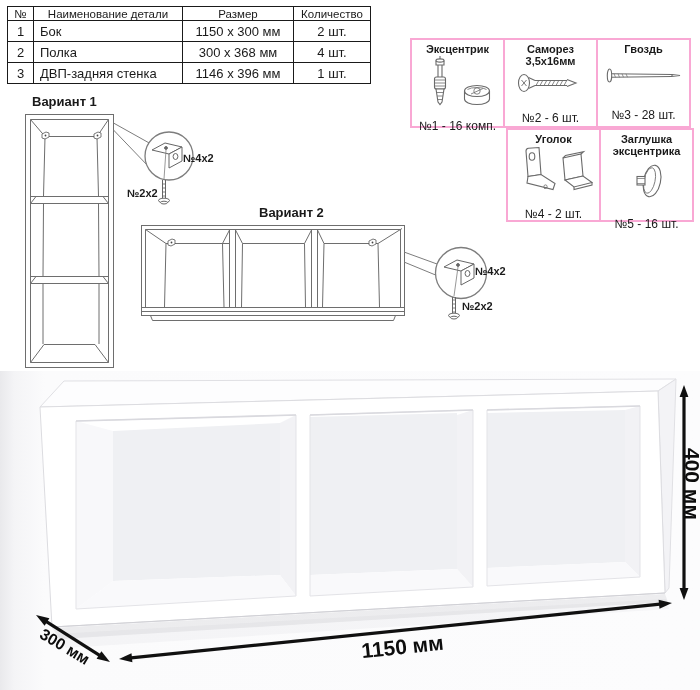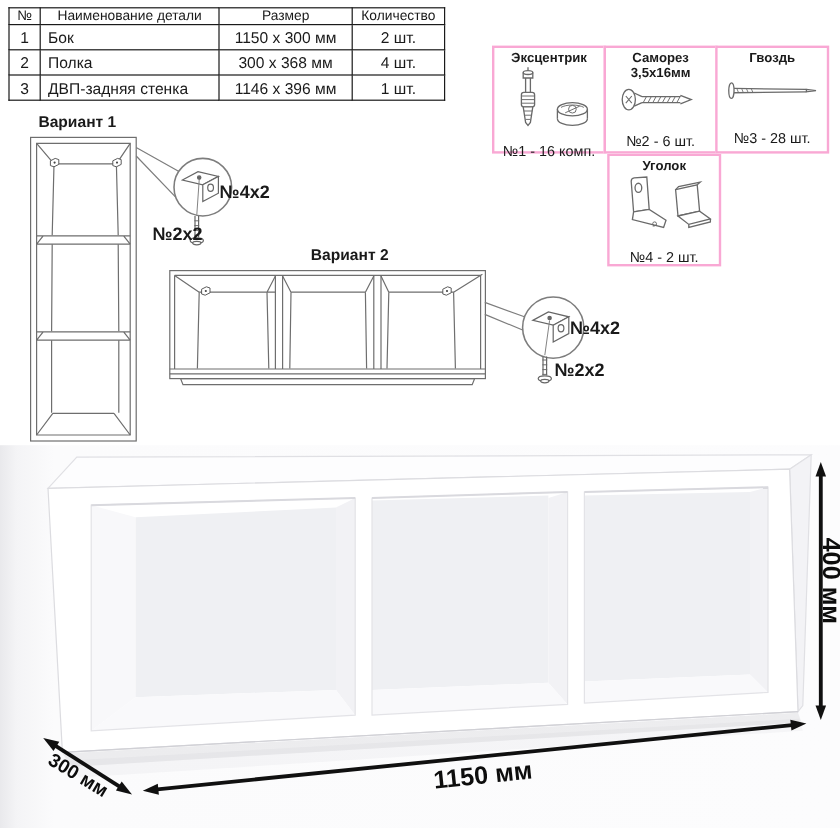--- a/index.html
+++ b/index.html
@@ -30,21 +30,21 @@
     display:flex;flex-direction:column;align-items:center;}
   .hw-row1 .hw-cell{width:95px;height:90px;}
   .hw-row2 .hw-cell{width:95px;height:94px;}
   .hw-cell + .hw-cell{margin-left:-2px;}
   .hw-title{font-size:11px;line-height:12px;font-weight:bold;text-align:center;margin-top:3px;}
   .hw-icon{flex:1;display:flex;align-items:center;justify-content:center;}
   .hw-count{font-size:12px;font-weight:normal;margin-bottom:4px;margin-top:12px;}
 
   .label{position:absolute;white-space:nowrap;}
   .variant-title{font-size:13px;font-weight:bold;}
-  .callout-label{font-size:15px;font-weight:bold;}
+  .callout-label{font-size:11px;font-weight:bold;}
   .dim{font-weight:bold;color:#0d0d0d;text-align:center;}
   .dim-w{left:340px;top:635px;width:125px;font-size:21px;transform:rotate(-6deg);}
   .dim-d{left:22px;top:638px;width:85px;font-size:16px;transform:rotate(31deg);}
   .dim-h{left:660px;top:468px;width:64px;font-size:21px;transform:rotate(90deg);}
 </style>
 </head>
 <body>
 
 <div class="stage">
 
@@ -300,20 +300,37 @@
           <circle cx="30.5" cy="41.5" r="1.6" fill="none" stroke-width="0.8"></circle>
           <path d="M29,43.5 l3.5,-1" fill="none" stroke-width="0.8"></path>
           <path d="M48,13 L66,9 L68,31 L50,35 Z"></path>
           <path d="M48,13 L50.5,10.5 L68.5,6.8 L66,9" fill="none"></path>
           <path d="M50,35 L68,31 L77,37.5 L59,42 Z"></path>
           <path d="M77,37.5 L77,40 L59,44.5 L59,42" fill="none"></path>
         </svg>
       </div>
       <div class="hw-count">№4 - 2 шт.</div>
     </div>
+    <div class="hw-cell">
+      <div class="hw-title">
+        <div>Заглушка</div>
+          <div>эксцентрика</div>
+      </div>
+      <div class="hw-icon">
+        <svg width="42" height="48" viewBox="0 0 42 48" stroke="#6a6a6a" stroke-width="1.1" fill="#fff">
+          <g transform="rotate(12 26 24)">
+            <ellipse cx="26" cy="24" rx="8.5" ry="16"></ellipse>
+            <ellipse cx="23.5" cy="24" rx="5.5" ry="13" fill="none" stroke-width="0.8"></ellipse>
+          </g>
+          <rect x="11" y="19.5" width="8" height="8.5"></rect>
+          <path d="M11,21.5 h8 M11,26.5 h8" fill="none" stroke-width="0.7"></path>
+        </svg>
+      </div>
+      <div class="hw-count">№5 - 16 шт.</div>
+    </div>
   </div>
 
   <div class="label variant-title" style="left:32px;top:94px;">Вариант 1</div>
   <div class="label variant-title" style="left:231px;top:205px;padding-left:28px;">Вариант 2</div>
 
   <div class="label callout-label" style="left:183px;top:152px;">№4х2</div>
   <div class="label callout-label" style="left:127px;top:187px;">№2х2</div>
   <div class="label callout-label" style="left:475px;top:265px;">№4х2</div>
   <div class="label callout-label" style="left:462px;top:300px;">№2х2</div>
 

